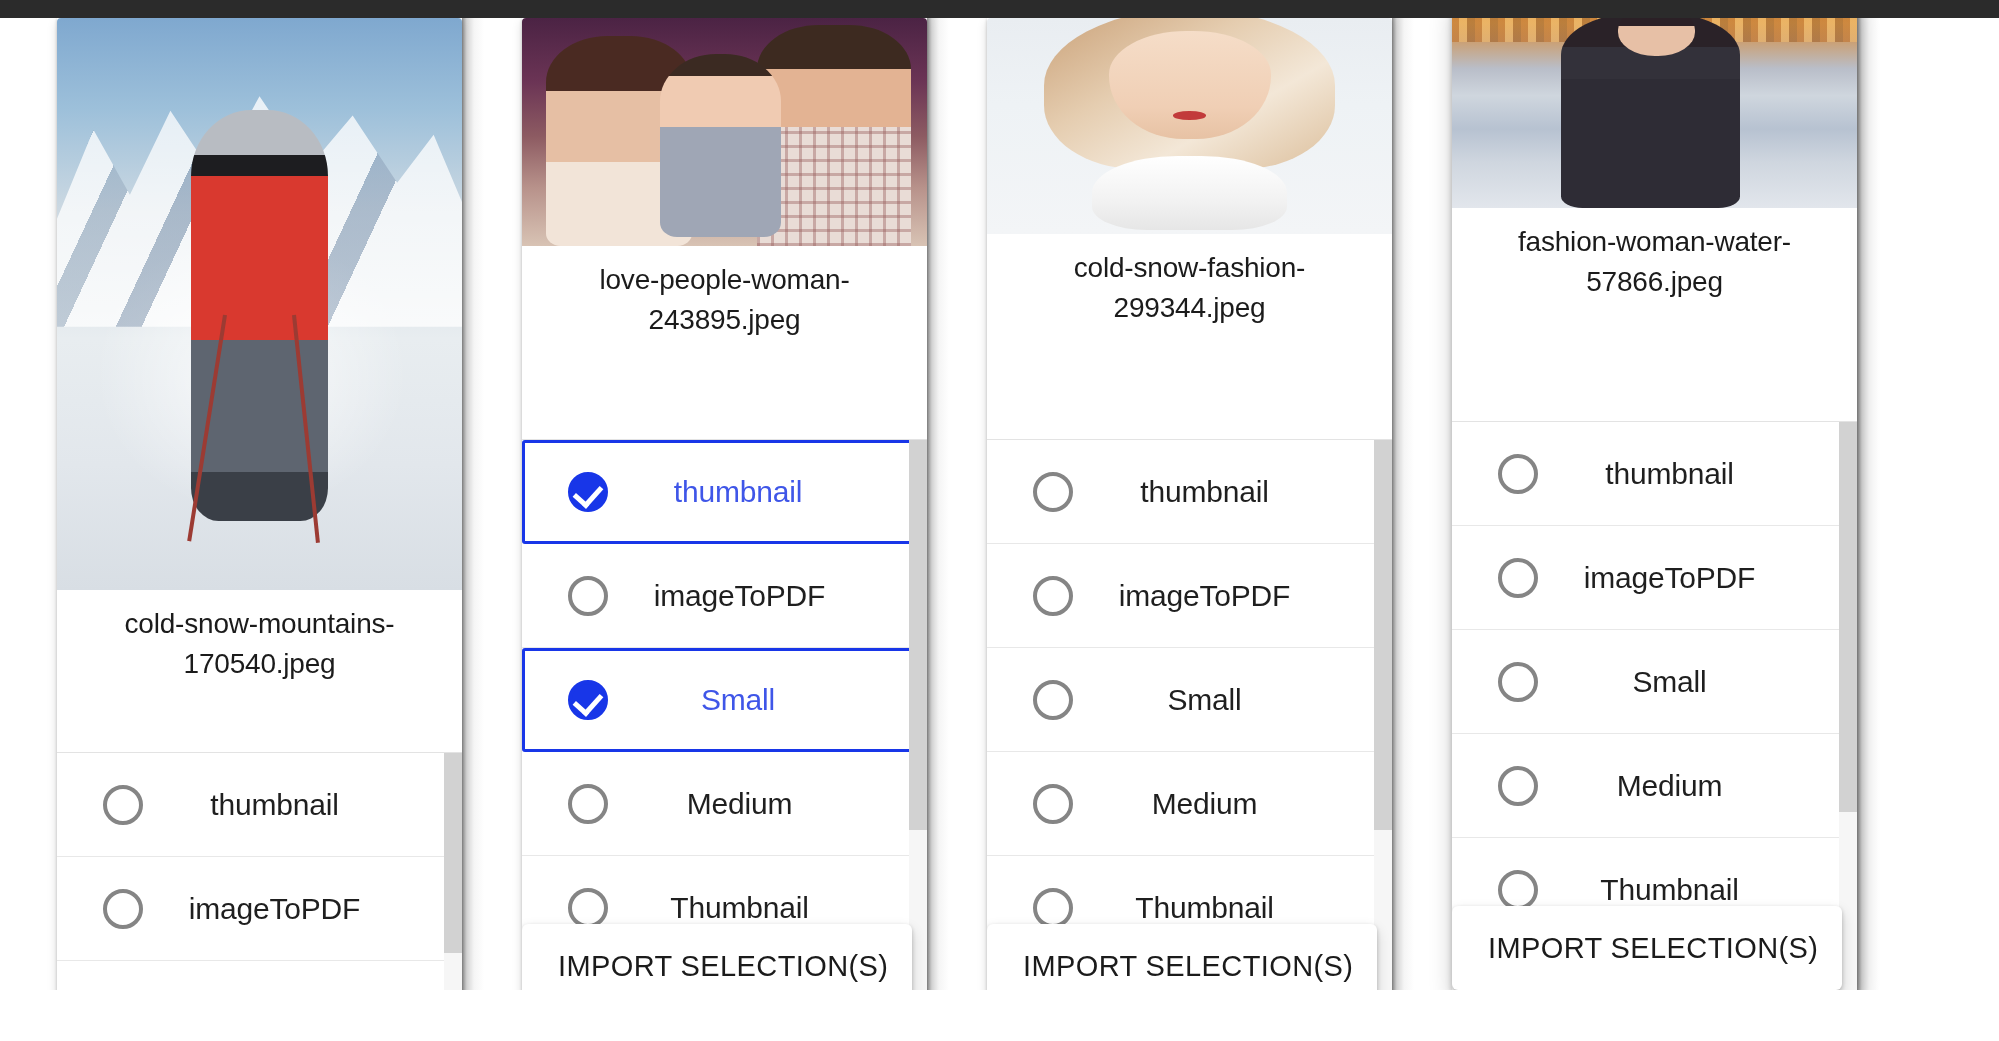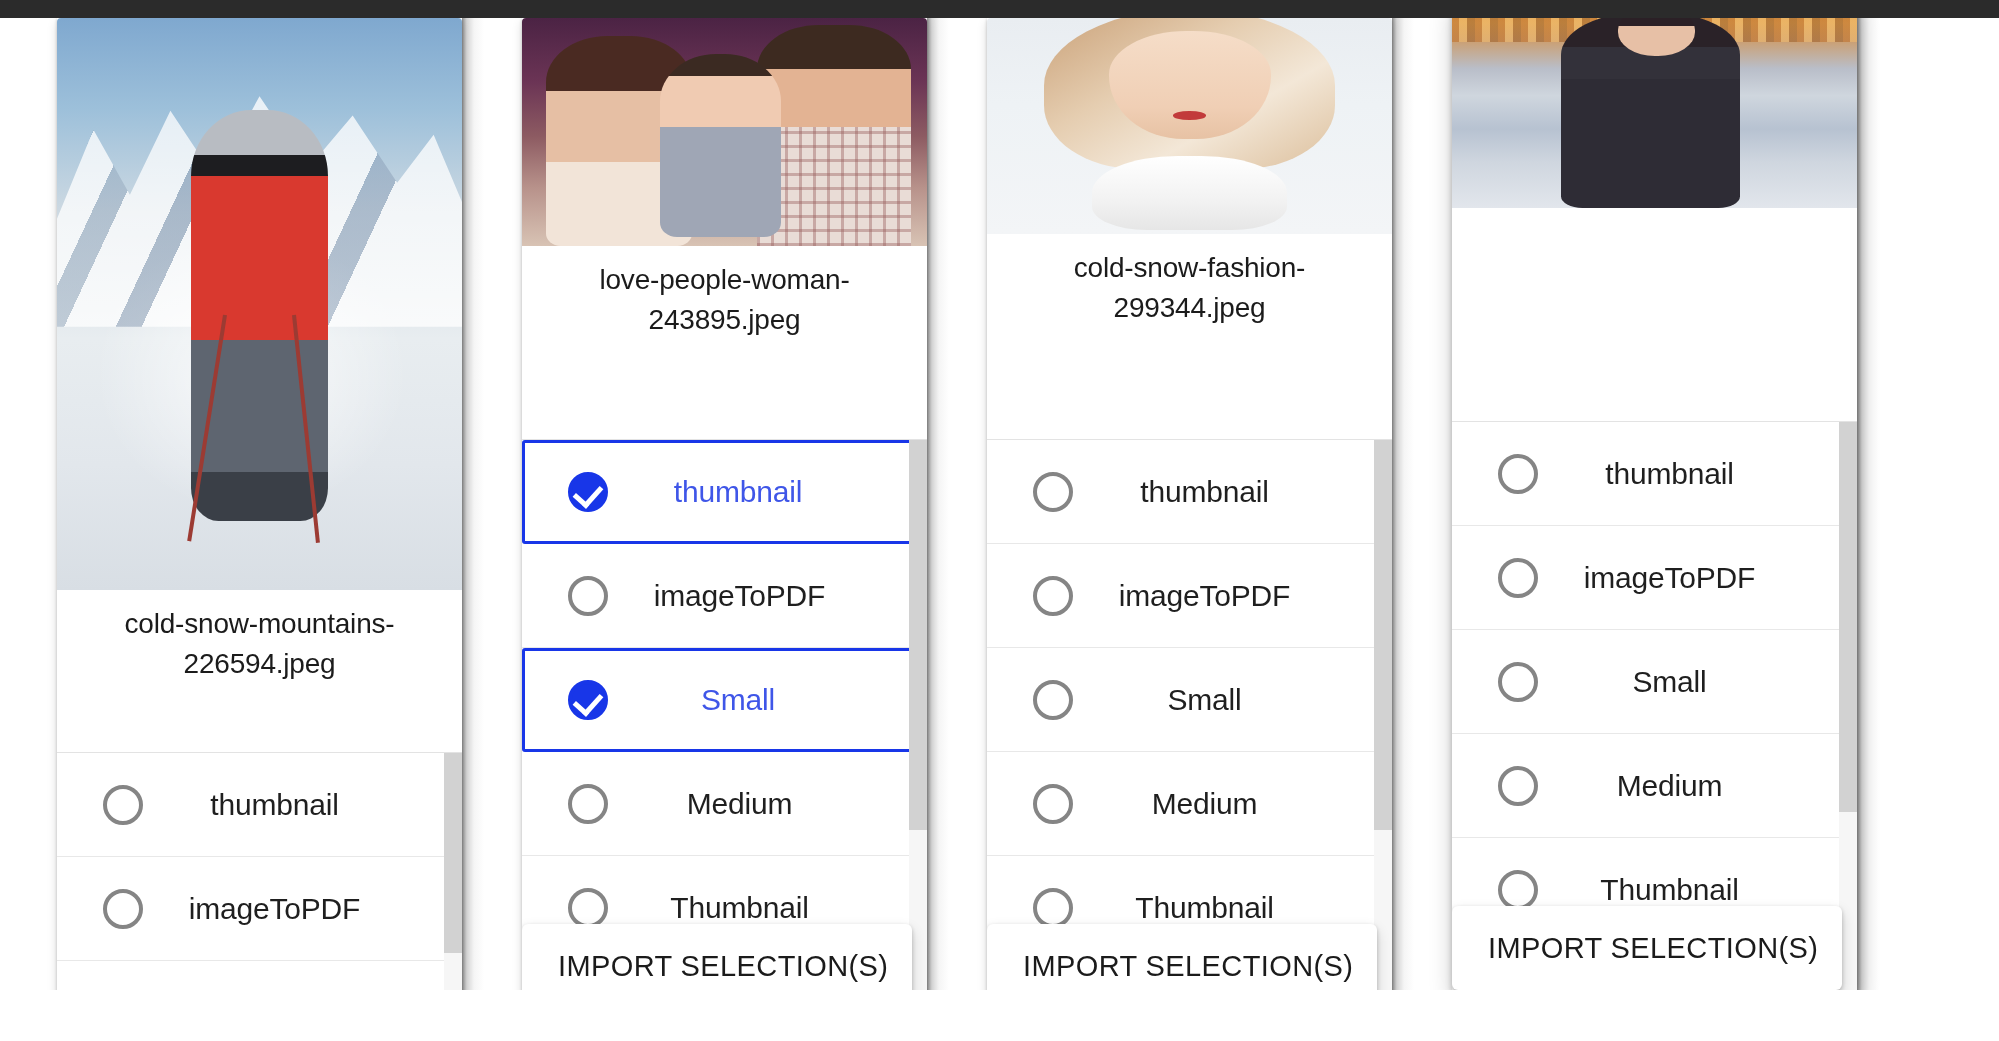--- a/index.html
+++ b/index.html
@@ -374,21 +374,21 @@
   <div class="content">
 
     <div class="card" style="left: 32px; top: 0px; width: 405px; height: 990px;">
       <div class="card-media" style="height: 572px;">
         <div class="photo ph-ski">
           <div class="subject"></div>
           <div class="pole-a"></div>
           <div class="pole-b"></div>
         </div>
       </div>
-      <div class="card-title">cold-snow-mountains-226594.jpeg</div>
+      <div class="card-title">cold-snow-mountains-170540.jpeg</div>
       <div class="card-spacer"></div>
       <div class="options" style="height: 255px;">
         <div class="opt-scroll" style="top:0px;">
           <div class="opt-row">
             <span class="radio"></span>
             <span class="opt-label">thumbnail</span>
           </div>
           <div class="opt-row">
             <span class="radio"></span>
             <span class="opt-label">imageToPDF</span>
@@ -490,20 +490,21 @@
       <div class="import-btn" style="left: 0px; top: 906px; width: 390px; height: 84px;">IMPORT SELECTION(S)</div>
     </div>
 
     <div class="card" style="left: 1427px; top: -18px; width: 405px; height: 990px; box-shadow: 0 2px 6px rgba(0,0,0,0.26), 0 10px 22px rgba(0,0,0,0.2);">
       <div class="card-media" style="height: 208px;">
         <div class="photo ph-lake">
           <div class="woman"></div>
           <div class="head"></div>
         </div>
       </div>
+      <div class="card-title">fashion-woman-water-57866.jpeg</div>
       <div class="card-spacer"></div>
       <div class="options" style="height: 568px;">
         <div class="opt-scroll" style="top:0px;">
           <div class="opt-row">
             <span class="radio"></span>
             <span class="opt-label">thumbnail</span>
           </div>
           <div class="opt-row">
             <span class="radio"></span>
             <span class="opt-label">imageToPDF</span>

